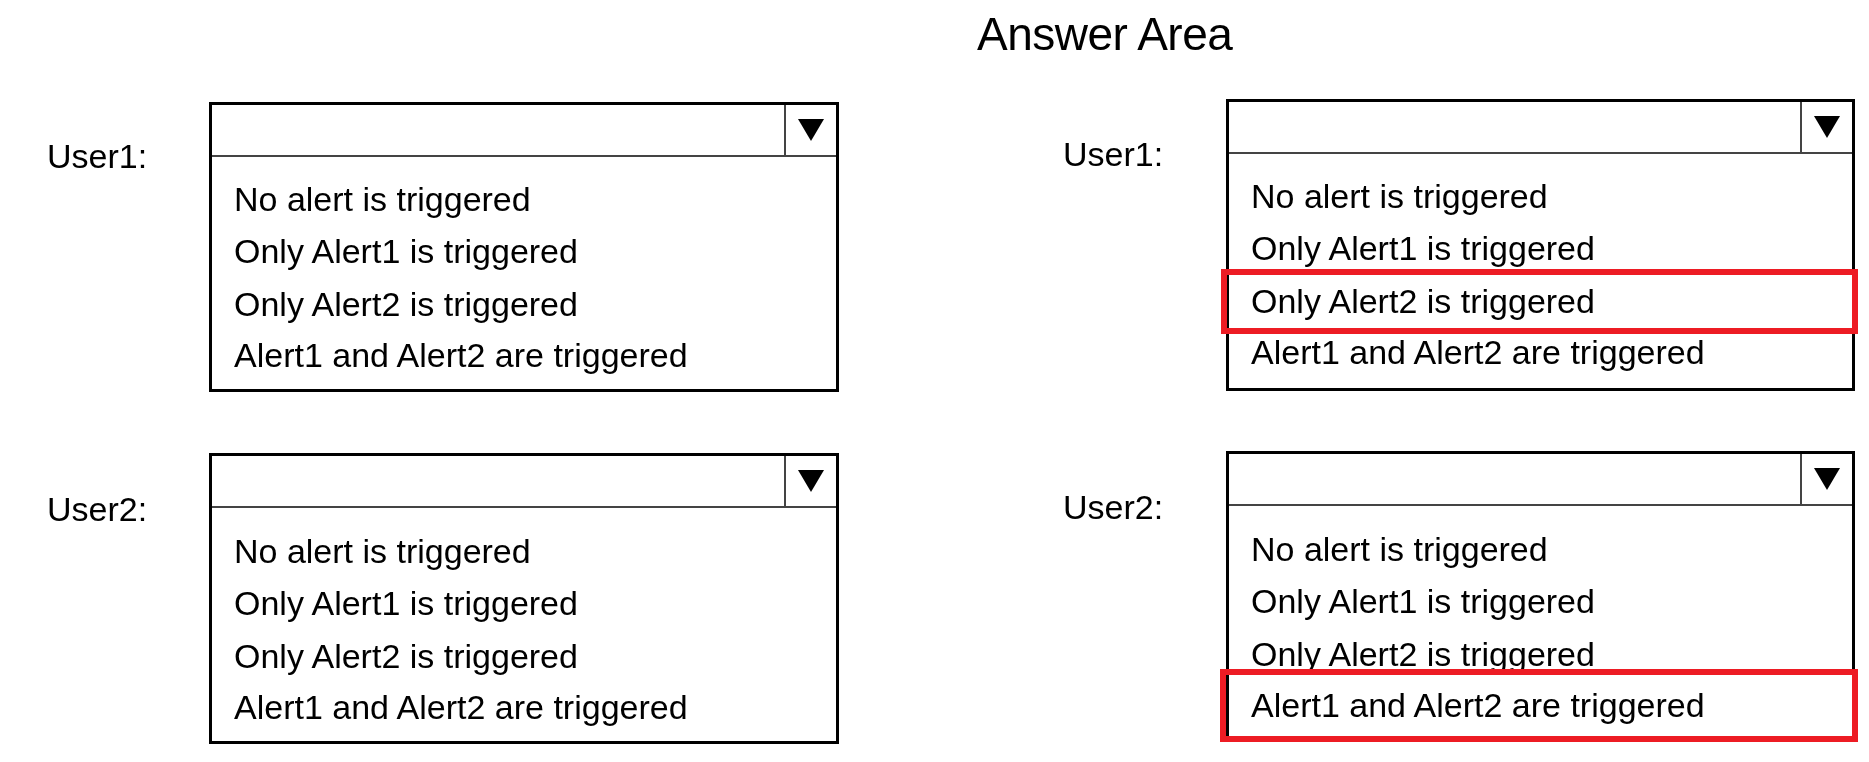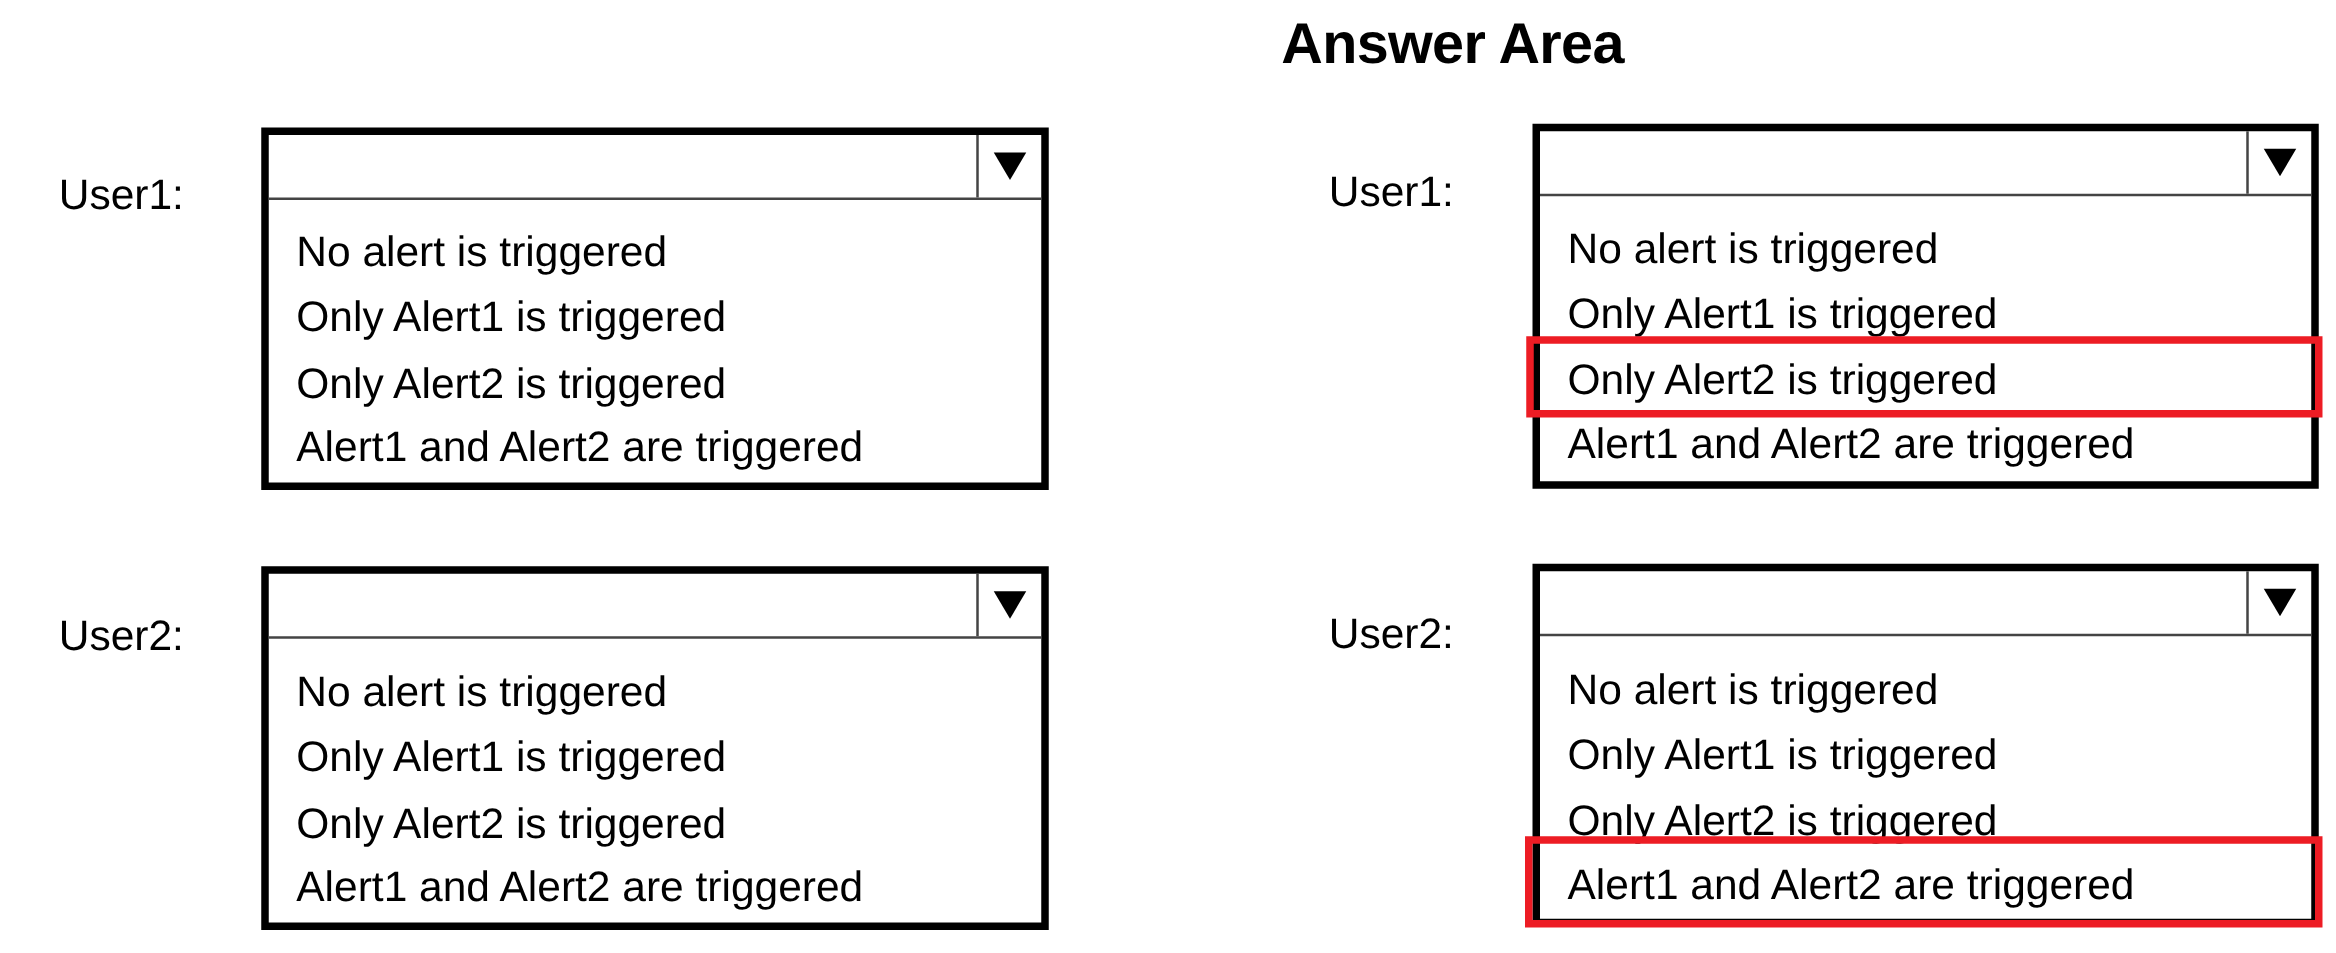--- a/index.html
+++ b/index.html
@@ -1,21 +1,21 @@
 <!DOCTYPE html>
 <html><head>
 <meta charset="utf-8">
 <style>
   html, body { margin:0; padding:0; background:#ffffff; }
   body { width:1869px; height:762px; position:relative; overflow:hidden;
          font-family:"Liberation Sans", "DejaVu Sans", sans-serif; color:#000; }
-  .title { position:absolute; left:1025px; top:6px; font-size:46px; font-weight:bold;
+  .title { position:absolute; left:977px; top:6px; font-size:46px; font-weight:normal;
            letter-spacing:-0.5px; line-height:56px; white-space:nowrap; }
   .label { position:absolute; font-size:34px; line-height:40px; white-space:nowrap;margin-top:23px; }
-  .dd { position:absolute; box-sizing:border-box; border:6px solid #000000; background:#fff; }
+  .dd { position:absolute; box-sizing:border-box; border:3px solid #000000; background:#fff; }
   .dd-head { position:absolute; left:0; right:0; top:0; height:52px; border-bottom:2px solid #444; box-sizing:border-box; }
   .dd-arrow { position:absolute; right:0; top:0; width:52px; height:50px; border-left:2px solid #444; box-sizing:border-box;
               display:flex; align-items:center; justify-content:center; }
   .dd-arrow .tri { width:0; height:0; border-left:13px solid transparent; border-right:13px solid transparent;
                    border-top:22px solid #000; }
   .opt { position:absolute; left:22px; font-size:34px; line-height:40px; white-space:nowrap; cursor:pointer; }
   .sel { position:absolute; box-sizing:border-box; border:6px solid #ED1C24; pointer-events:none; }
 </style>
 </head>
 <body>

